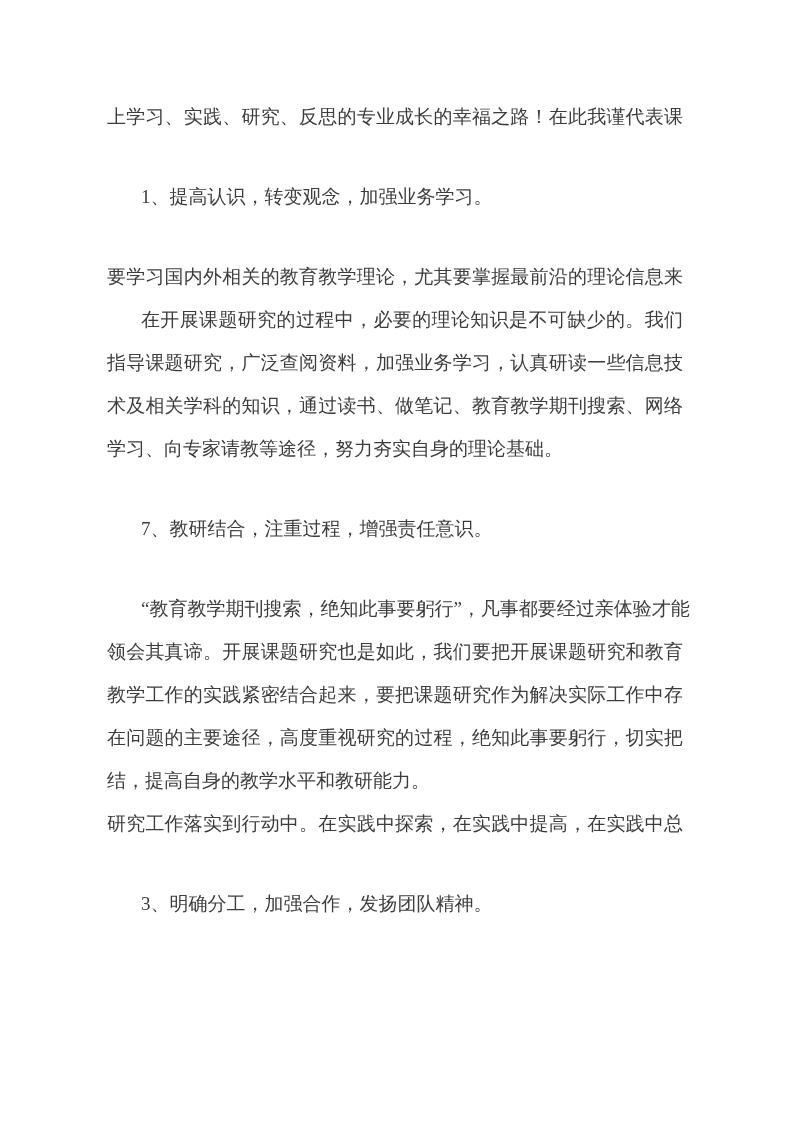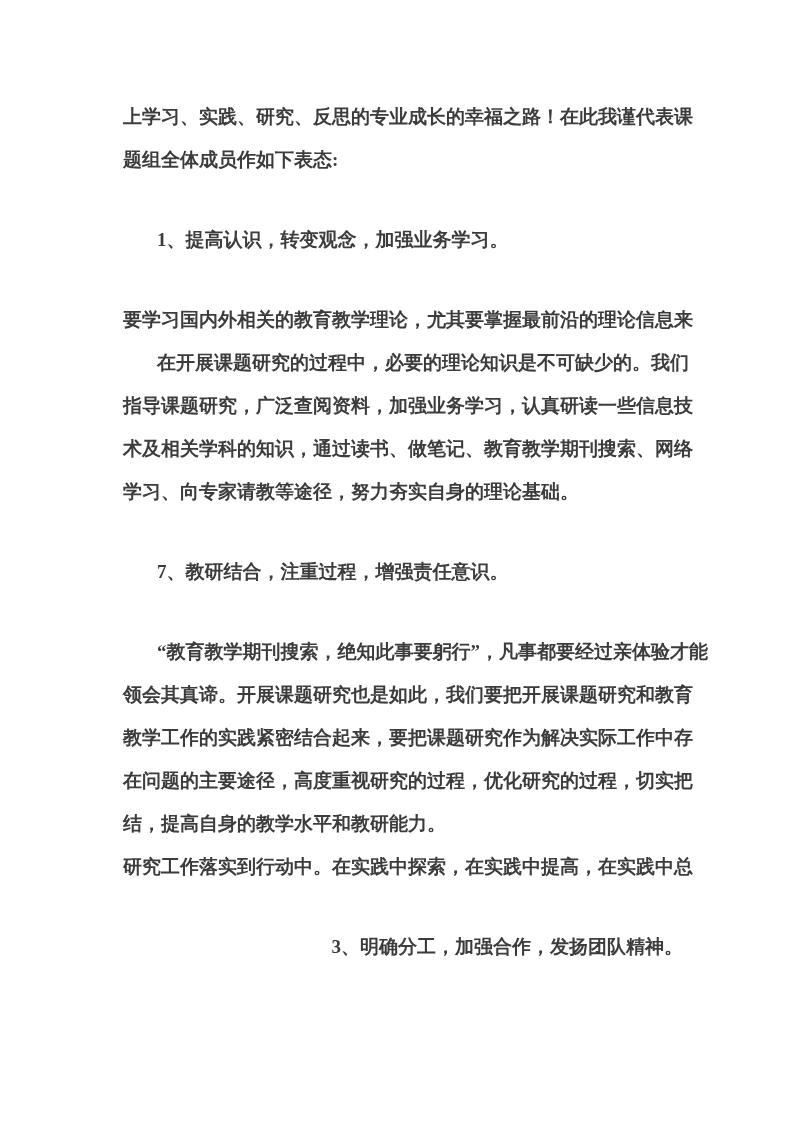--- a/index.html
+++ b/index.html
@@ -20,27 +20,25 @@
   .content {
     position: absolute;
     left: 107px;
     top: 95px;
     width: 576px;
     font-size: 19px;
     line-height: 43px;
     letter-spacing: 0;
   }
   .para {
-    margin: 0 0 37px 16px;
+    margin: 0 0 37px 0;
     padding: 0;
-    font-weight: bold;
   }
   .para:last-child {
     margin-bottom: 0;
-    text-align: right;
   }
   .line {
     display: block;
     white-space: nowrap;
     overflow: visible;
   }
   
   .just {
     text-align: justify;
     text-align-last: justify;
@@ -52,21 +50,20 @@
   }
 </style>
 </head>
 <body>
 
 <div class="page" style="background: rgb(255, 255, 255); color: rgb(60, 60, 60);">
   <div class="content">
 
     <p class="para">
       <span class="line just">上学习、实践、研究、反思的专业成长的幸福之路！在此我谨代表课</span>
-      <span class="line">题组全体成员作如下表态:</span>
     </p>
 
     <p class="para">
       <span class="line indent">1、提高认识，转变观念，加强业务学习。</span>
     </p>
 
     <p class="para">
       <span class="line just">要学习国内外相关的教育教学理论，尤其要掌握最前沿的理论信息来</span>
       <span class="line just indent">在开展课题研究的过程中，必要的理论知识是不可缺少的。我们</span>
       <span class="line just">指导课题研究，广泛查阅资料，加强业务学习，认真研读一些信息技</span>
@@ -75,21 +72,21 @@
     </p>
 
     <p class="para">
       <span class="line indent">7、教研结合，注重过程，增强责任意识。</span>
     </p>
 
     <p class="para">
       <span class="line just indent">“教育教学期刊搜索，绝知此事要躬行”，凡事都要经过亲体验才能</span>
       <span class="line just">领会其真谛。开展课题研究也是如此，我们要把开展课题研究和教育</span>
       <span class="line just">教学工作的实践紧密结合起来，要把课题研究作为解决实际工作中存</span>
-      <span class="line just">在问题的主要途径，高度重视研究的过程，优化研究的过程，切实把</span>
+      <span class="line just">在问题的主要途径，高度重视研究的过程，绝知此事要躬行，切实把</span>
       <span class="line">结，提高自身的教学水平和教研能力。</span>
       <span class="line just">研究工作落实到行动中。在实践中探索，在实践中提高，在实践中总</span>
     </p>
 
     <p class="para">
       <span class="line indent">3、明确分工，加强合作，发扬团队精神。</span>
     </p>
 
   </div>
 </div>

